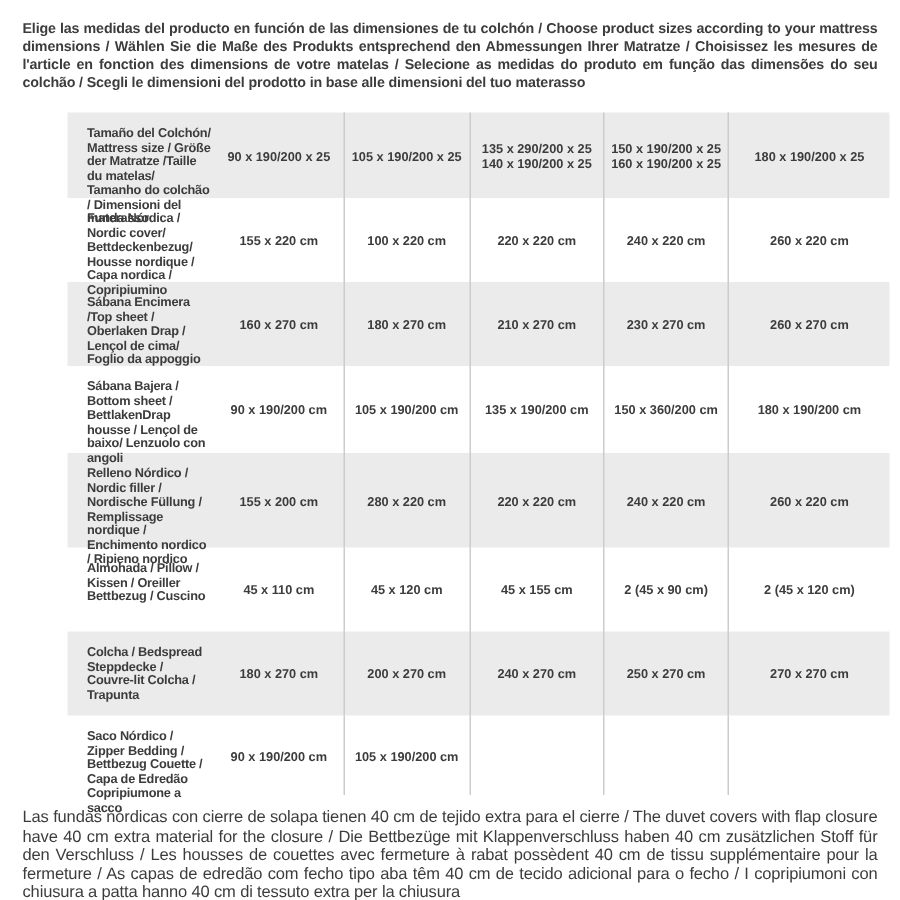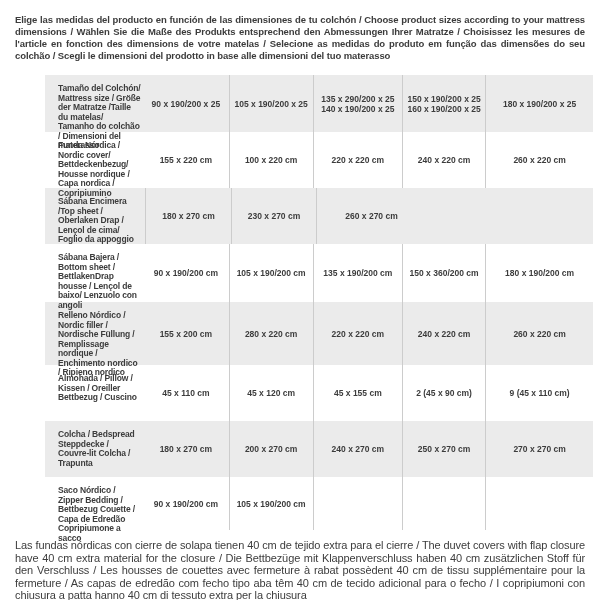--- a/index.html
+++ b/index.html
@@ -83,22 +83,28 @@
         </div>
         <div class="cell val c4 sep">
           <div>240 x 220 cm</div>
         </div>
         <div class="cell val c5 sep">
           <div>260 x 220 cm</div>
         </div>
       </div>
       <div class="row shade">
         <div class="cell label">Sábana Encimera /Top sheet / Oberlaken Drap / Lençol de cima/ Foglio da appoggio</div>
+        <div class="cell val c1">
+          <div>160 x 270 cm</div>
+        </div>
         <div class="cell val c2 sep">
           <div>180 x 270 cm</div>
+        </div>
+        <div class="cell val c3 sep">
+          <div>210 x 270 cm</div>
         </div>
         <div class="cell val c4 sep">
           <div>230 x 270 cm</div>
         </div>
         <div class="cell val c5 sep">
           <div>260 x 270 cm</div>
         </div>
       </div>
       <div class="row">
         <div class="cell label">Sábana Bajera / Bottom sheet / BettlakenDrap housse / Lençol de baixo/ Lenzuolo con angoli</div>
@@ -144,21 +150,21 @@
         <div class="cell val c2 sep">
           <div>45 x 120 cm</div>
         </div>
         <div class="cell val c3 sep">
           <div>45 x 155 cm</div>
         </div>
         <div class="cell val c4 sep">
           <div>2 (45 x 90 cm)</div>
         </div>
         <div class="cell val c5 sep">
-          <div>9 (45 x 110 cm)</div>
+          <div>2 (45 x 120 cm)</div>
         </div>
       </div>
       <div class="row shade">
         <div class="cell label">Colcha / Bedspread Steppdecke / Couvre-lit Colcha / Trapunta</div>
         <div class="cell val c1">
           <div>180 x 270 cm</div>
         </div>
         <div class="cell val c2 sep">
           <div>200 x 270 cm</div>
         </div>

